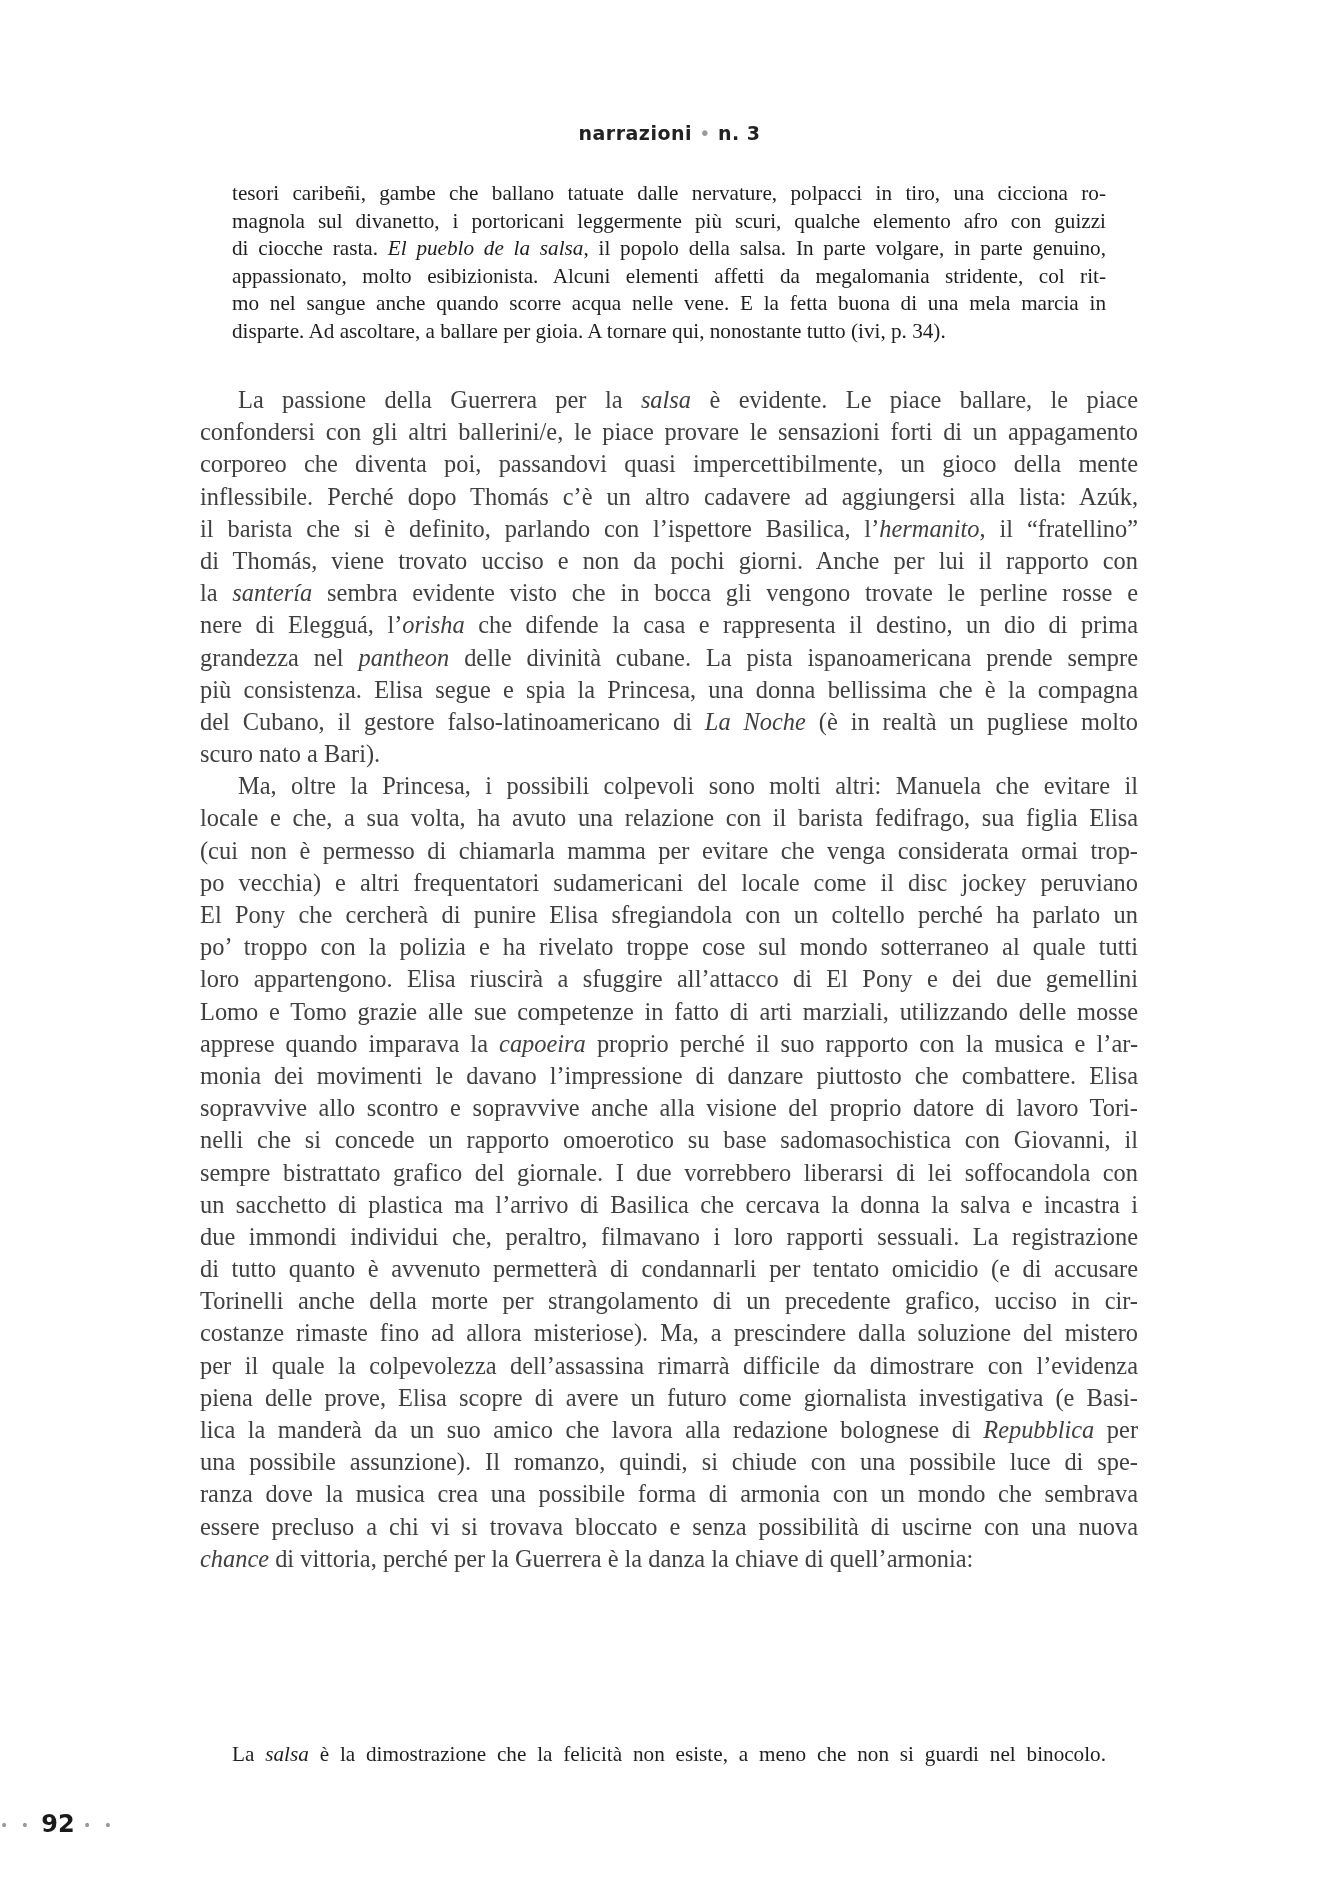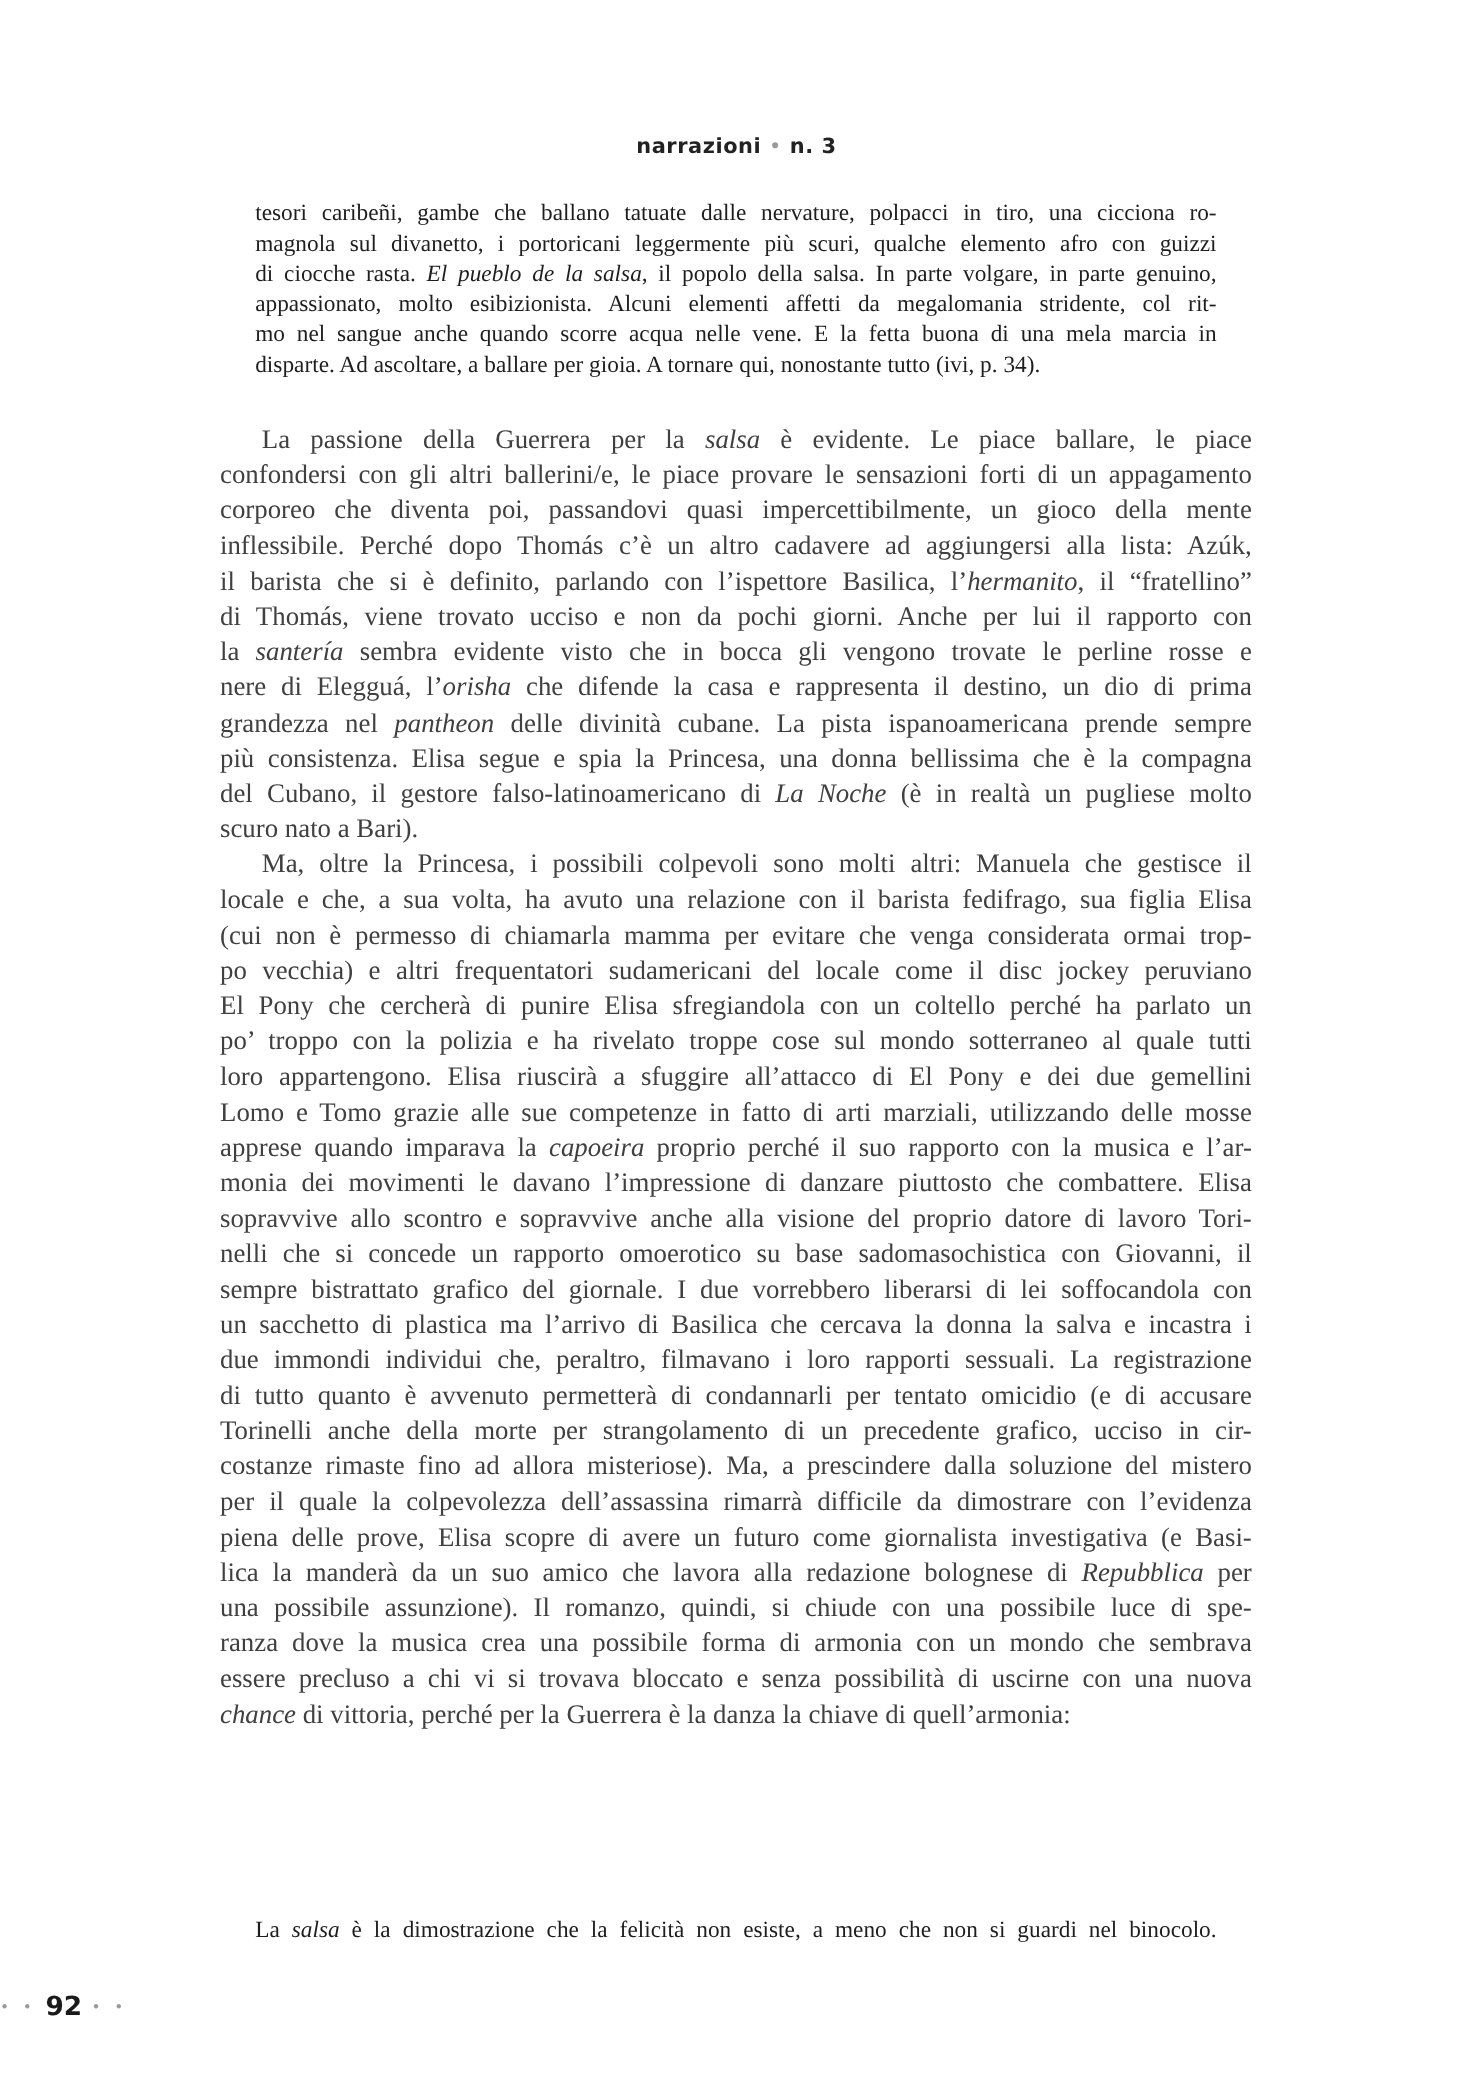--- a/index.html
+++ b/index.html
@@ -60,21 +60,21 @@
       <span class="line"><span>il barista che si è definito, parlando con l’ispettore Basilica, l’</span><i>hermanito</i><span>, il “fratellino”</span></span>
       <span class="line"><span>di Thomás, viene trovato ucciso e non da pochi giorni. Anche per lui il rapporto con</span></span>
       <span class="line"><span>la </span><i>santería</i><span> sembra evidente visto che in bocca gli vengono trovate le perline rosse e</span></span>
       <span class="line"><span>nere di Elegguá, l’</span><i>orisha</i><span> che difende la casa e rappresenta il destino, un dio di prima</span></span>
       <span class="line"><span>grandezza nel </span><i>pantheon</i><span> delle divinità cubane. La pista ispanoamericana prende sempre</span></span>
       <span class="line"><span>più consistenza. Elisa segue e spia la Princesa, una donna bellissima che è la compagna</span></span>
       <span class="line"><span>del Cubano, il gestore falso-latinoamericano di </span><i>La Noche</i><span> (è in realtà un pugliese molto</span></span>
       <span class="line last"><span>scuro nato a Bari).</span></span>
     </div>
     <div>
-      <span class="line indent"><span>Ma, oltre la Princesa, i possibili colpevoli sono molti altri: Manuela che gestisce il</span></span>
+      <span class="line indent"><span>Ma, oltre la Princesa, i possibili colpevoli sono molti altri: Manuela che evitare il</span></span>
       <span class="line"><span>locale e che, a sua volta, ha avuto una relazione con il barista fedifrago, sua figlia Elisa</span></span>
       <span class="line"><span>(cui non è permesso di chiamarla mamma per evitare che venga considerata ormai trop-</span></span>
       <span class="line"><span>po vecchia) e altri frequentatori sudamericani del locale come il disc jockey peruviano</span></span>
       <span class="line"><span>El Pony che cercherà di punire Elisa sfregiandola con un coltello perché ha parlato un</span></span>
       <span class="line"><span>po’ troppo con la polizia e ha rivelato troppe cose sul mondo sotterraneo al quale tutti</span></span>
       <span class="line"><span>loro appartengono. Elisa riuscirà a sfuggire all’attacco di El Pony e dei due gemellini</span></span>
       <span class="line"><span>Lomo e Tomo grazie alle sue competenze in fatto di arti marziali, utilizzando delle mosse</span></span>
       <span class="line"><span>apprese quando imparava la </span><i>capoeira</i><span> proprio perché il suo rapporto con la musica e l’ar-</span></span>
       <span class="line"><span>monia dei movimenti le davano l’impressione di danzare piuttosto che combattere. Elisa</span></span>
       <span class="line"><span>sopravvive allo scontro e sopravvive anche alla visione del proprio datore di lavoro Tori-</span></span>

